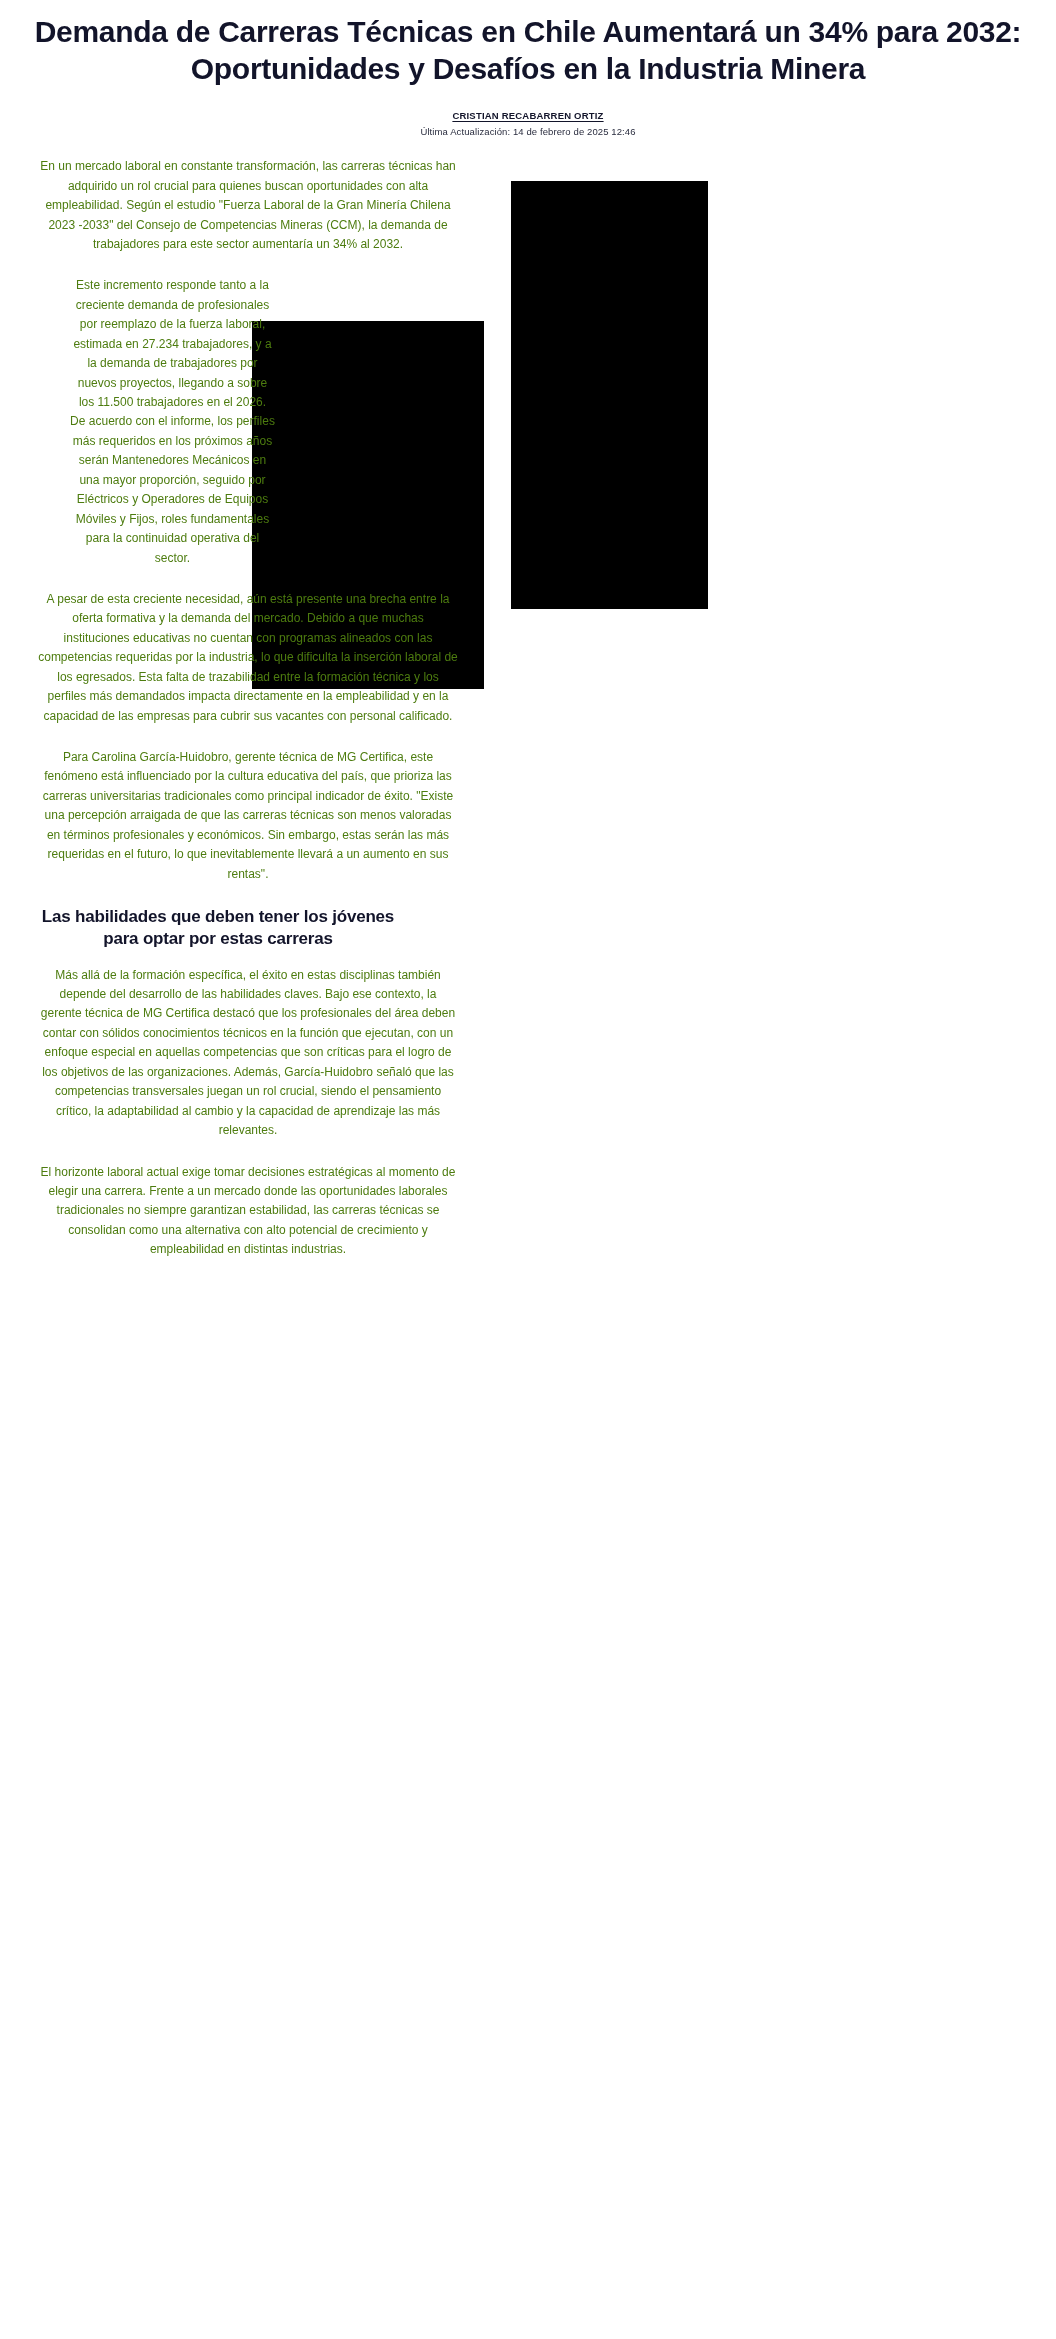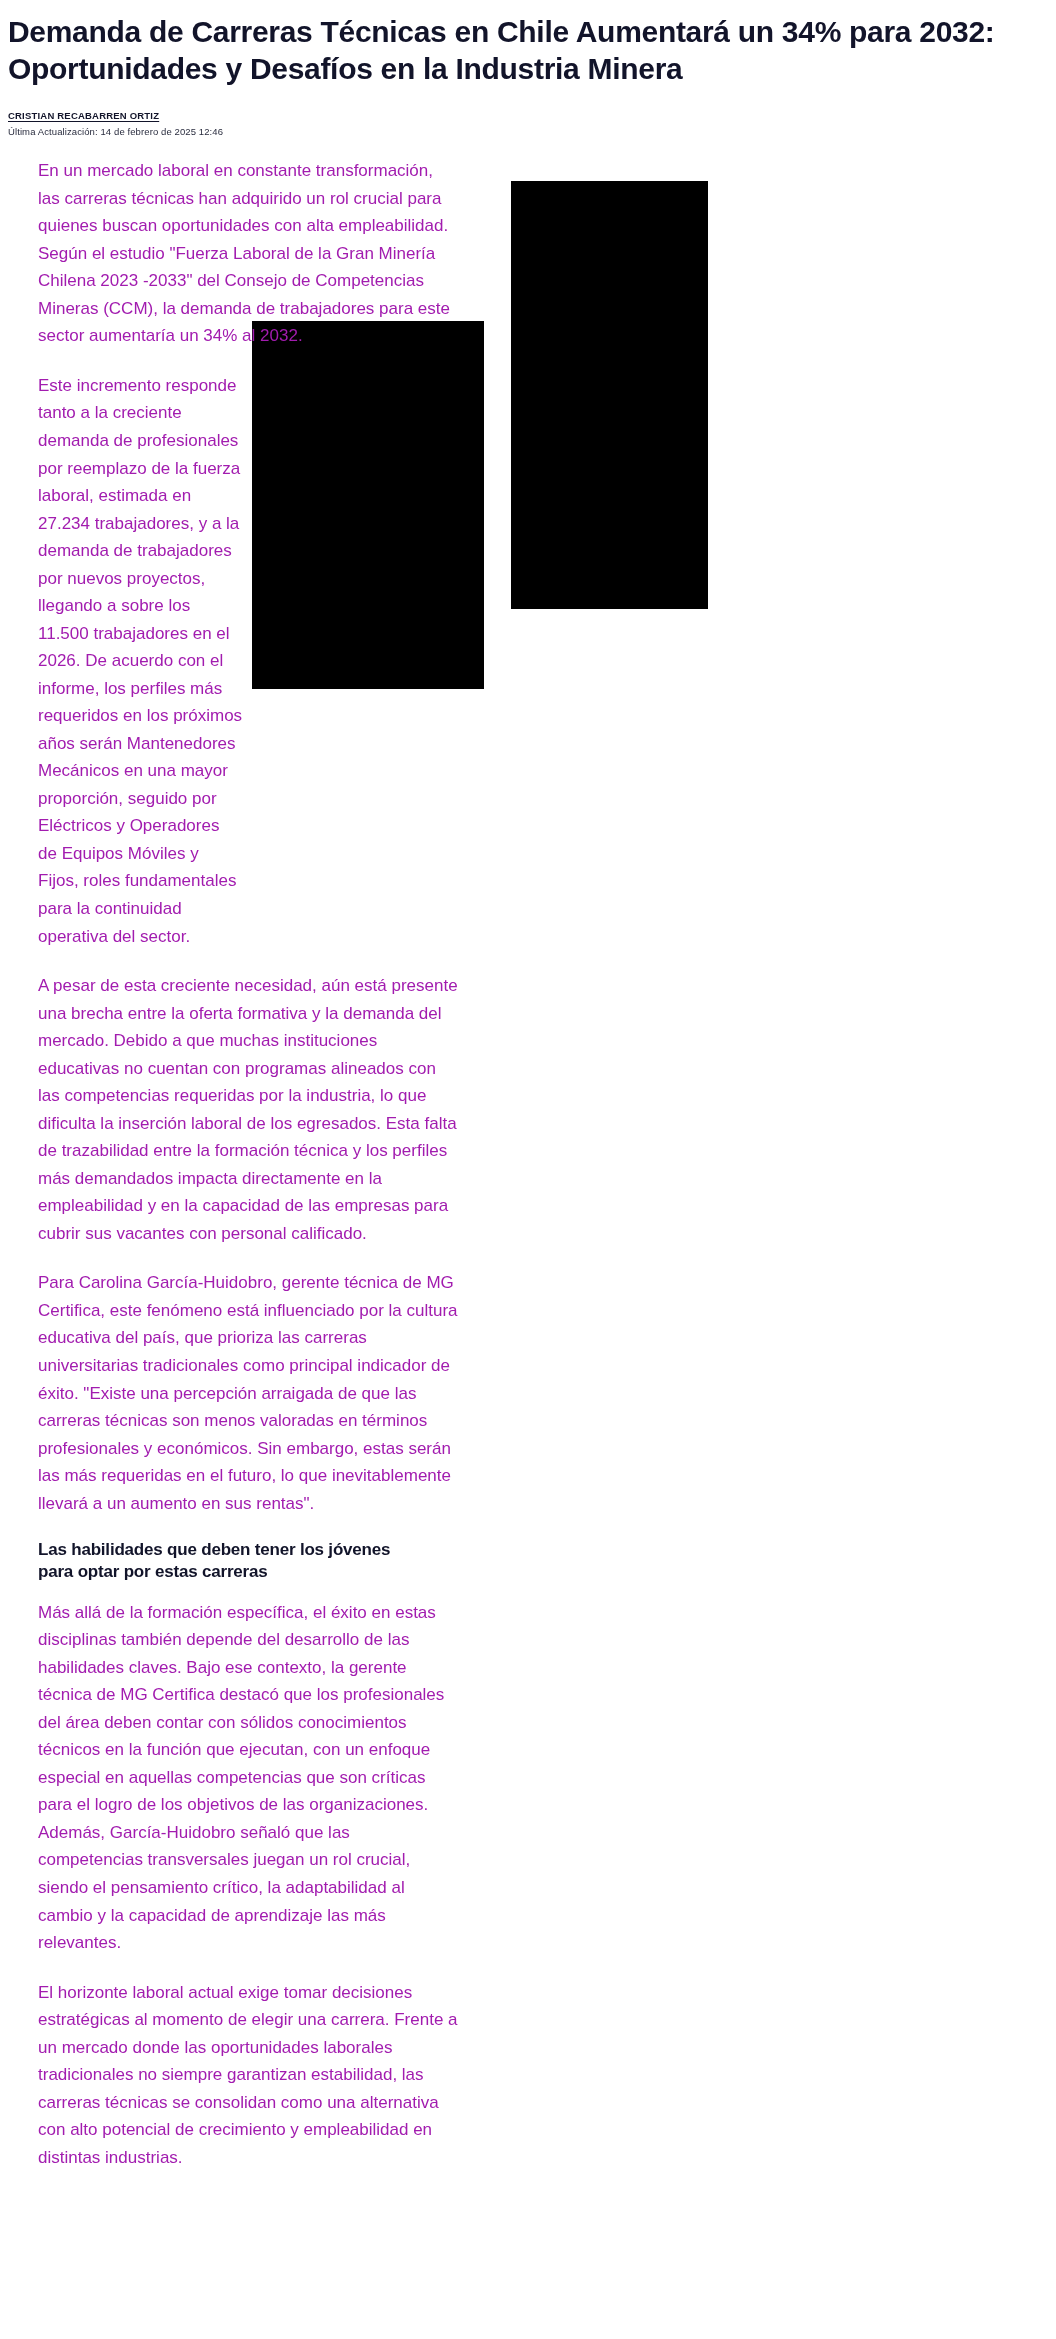--- a/index.html
+++ b/index.html
@@ -61,28 +61,29 @@
     padding: 20px 0 40px 0;
   }
 
   .content-col {
     width: 420px;
     margin-left: 38px;
     box-sizing: border-box;
   }
 
   p.para {
-    font-size: 17px;
+    font-size: 12px;
     line-height: 1.62;
-    color: #a21caf;
+    color: #4d7c0f;
     margin: 0 0 22px 0;
   }
 
   p.para.narrow {
     width: 205px;
+    margin-left: 32px;
   }
 
   h2.subhead {
     font-size: 17px;
     line-height: 1.28;
     font-weight: 700;
     letter-spacing: -0.2px;
     color: #12142a;
     margin: 8px 0 16px 0;
     max-width: 360px;
@@ -102,21 +103,21 @@
   }
 
   .media-inline {
     left: 252px;
     top: 321px;
     width: 232px;
     height: 368px;
   }
 
   
-  .page { position: relative; }
+  .page { position: relative; text-align: center; }
 </style>
 </head>
 <body>
 
 <div class="page">
 
   <header class="article-header">
     <h1 class="headline">Demanda de Carreras Técnicas en Chile Aumentará un 34% para 2032: Oportunidades y Desafíos en la Industria Minera</h1>
 
     <a class="byline" href="#">CRISTIAN RECABARREN ORTIZ</a>

